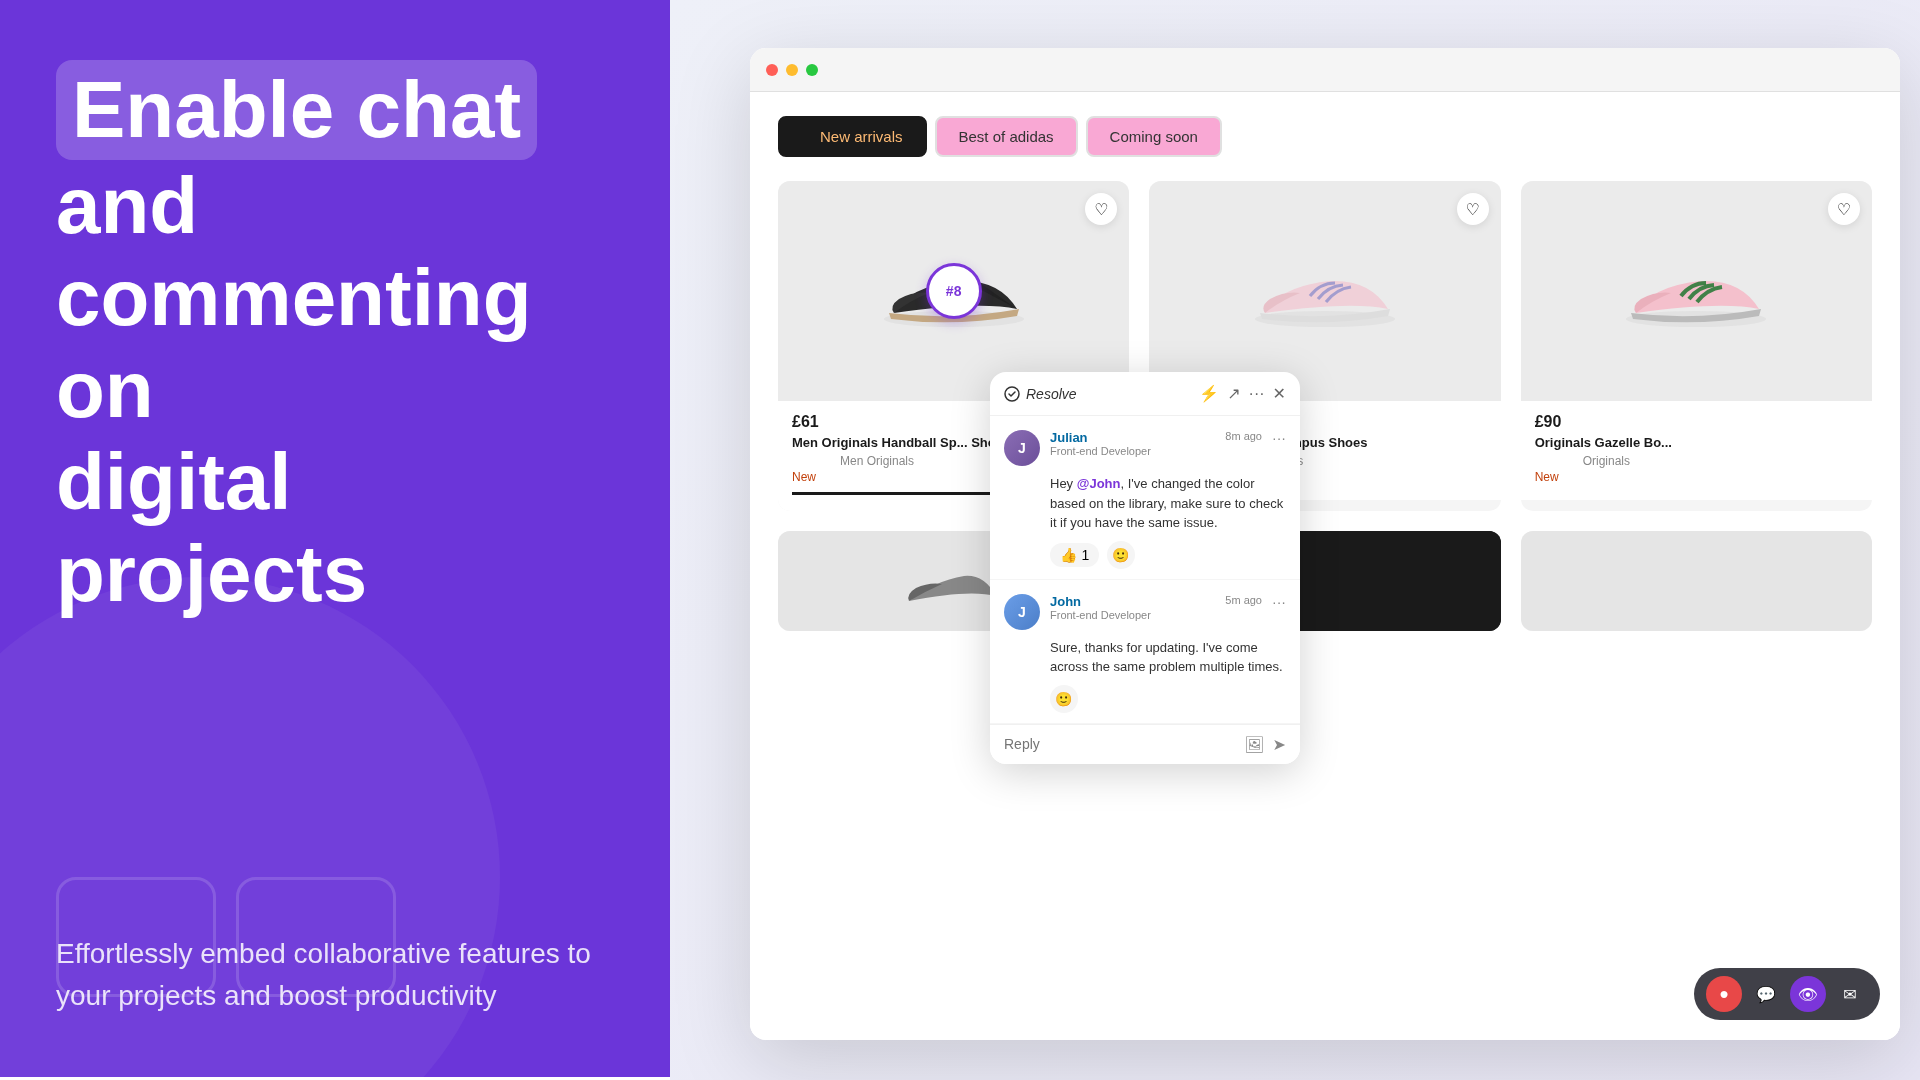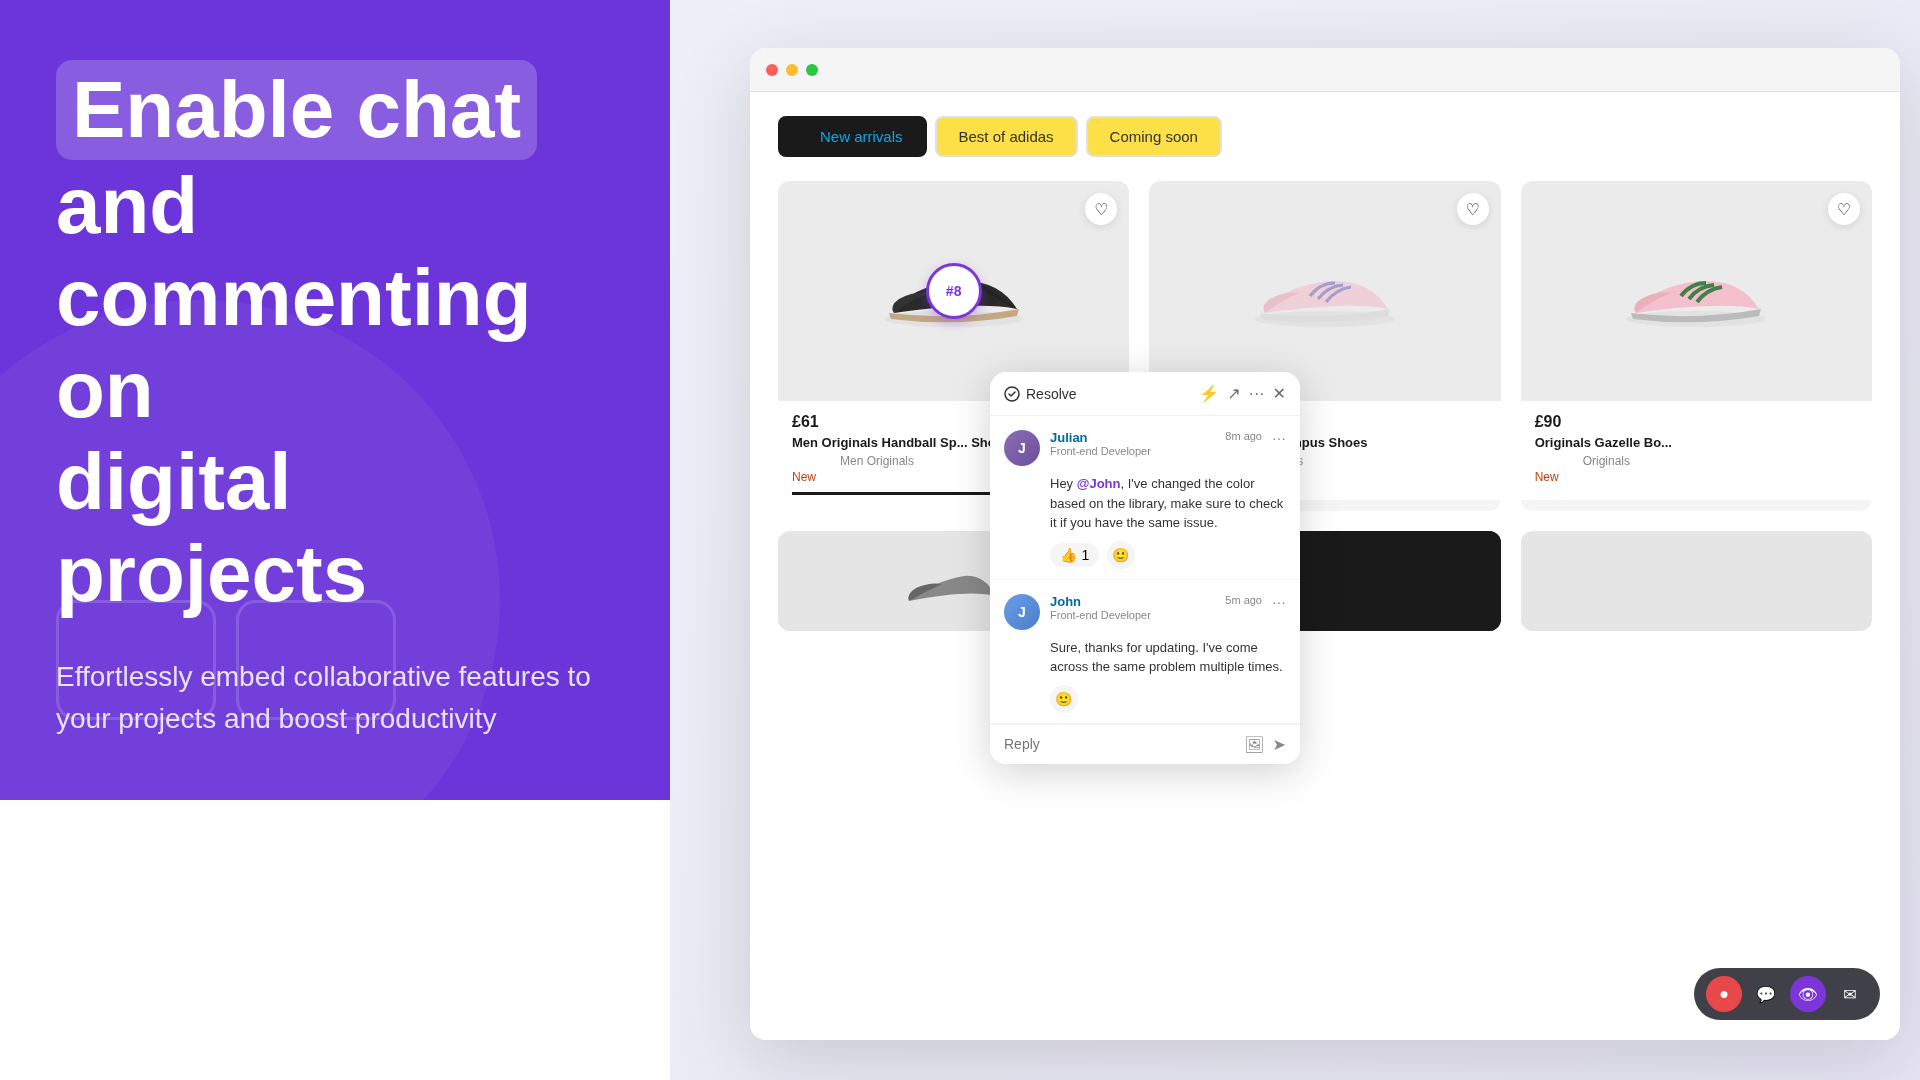--- a/index.html
+++ b/index.html
@@ -7,21 +7,21 @@
       width: 1920px;
       height: 1080px;
       overflow: hidden;
       font-family: -apple-system, BlinkMacSystemFont, 'Segoe UI', sans-serif;
       display: flex;
     }
 
     
     .left-panel {
       width: 670px;
-      height: 800px;
+      height: 1077px;
       background: #6B35D9;
       display: flex;
       flex-direction: column;
       justify-content: space-between;
       padding: 60px 56px;
       position: relative;
       overflow: hidden;
     }
 
     .left-panel::before {
@@ -130,27 +130,27 @@
       margin-bottom: 24px;
     }
 
     .tab-btn {
       padding: 10px 22px;
       border-radius: 8px;
       border: 2px solid #E0E0E0;
       font-size: 15px;
       font-weight: 500;
       cursor: pointer;
-      background: #fde047;
+      background: #f9a8d4;
       color: #333;
     }
 
     .tab-btn.active {
       background: #1a1a1a;
-      color: #0ea5e9;
+      color: #fdba74;
       border-color: #1a1a1a;
       padding-left: 40px;
     }
 
     
     .product-grid {
       display: grid;
       grid-template-columns: repeat(3, 1fr);
       gap: 20px;
       position: relative;
@@ -269,20 +269,21 @@
 
     .resolve-btn {
       display: flex;
       align-items: flex-start;
       gap: 6px;
       font-size: 14px;
       font-weight: 500;
       color: #333;
       cursor: pointer;
       flex: 1;
+      font-style: italic;
     }
 
     .comment-header-actions {
       display: flex;
       align-items: center;
       gap: 8px;
     }
 
     .header-icon {
       font-size: 16px;

